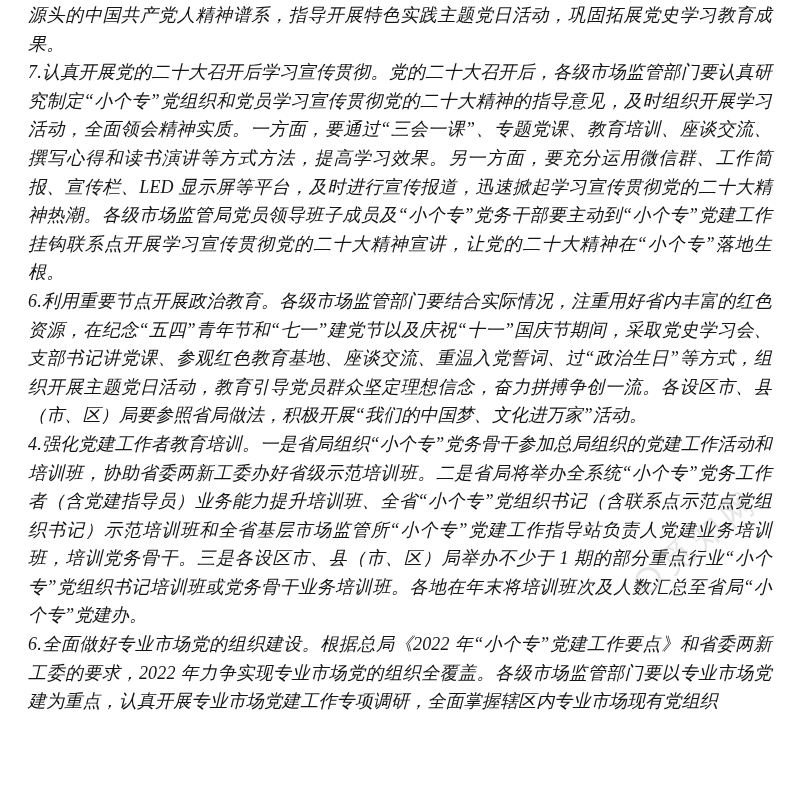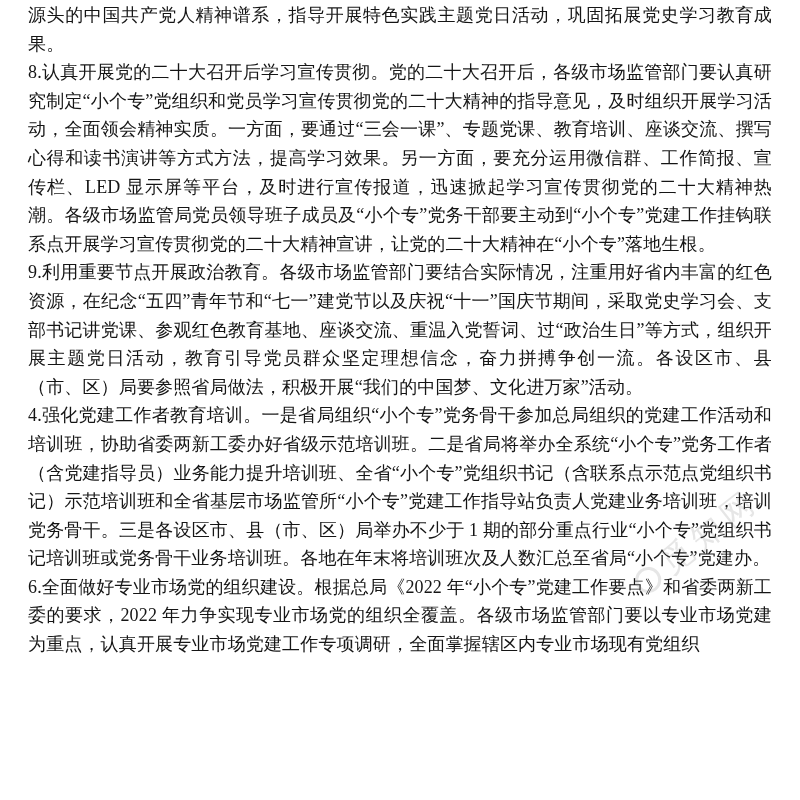--- a/index.html
+++ b/index.html
@@ -28,20 +28,21 @@
     width: 744px;
     font-size: 18px;
     line-height: 28.6px;
     letter-spacing: 0.15px;
     text-align: justify;
   }
   .para {
     margin: 0;
     padding: 0;
     text-align: justify;
+    font-style: italic;
   }
   .heading {
     font-weight: bold;
   }
   .watermark {
     position: absolute;
     left: 638px;
     top: 566px;
     transform: rotate(-38deg);
     transform-origin: left center;
@@ -64,22 +65,22 @@
     border-radius: 50%;
     box-sizing: border-box;
   }
 </style>
 </head>
 <body>
 
 <div class="page">
   <div class="content">
     <p class="para">源头的中国共产党人精神谱系，指导开展特色实践主题党日活动，巩固拓展党史学习教育成果。</p>
-    <p class="para">8.认真开展党的二十大召开后学习宣传贯彻。党的二十大召开后，各级市场监管部门要认真研究制定“小个专”党组织和党员学习宣传贯彻党的二十大精神的指导意见，及时组织开展学习活动，全面领会精神实质。一方面，要通过“三会一课”、专题党课、教育培训、座谈交流、撰写心得和读书演讲等方式方法，提高学习效果。另一方面，要充分运用微信群、工作简报、宣传栏、LED 显示屏等平台，及时进行宣传报道，迅速掀起学习宣传贯彻党的二十大精神热潮。各级市场监管局党员领导班子成员及“小个专”党务干部要主动到“小个专”党建工作挂钩联系点开展学习宣传贯彻党的二十大精神宣讲，让党的二十大精神在“小个专”落地生根。</p>
-    <p class="para">9.利用重要节点开展政治教育。各级市场监管部门要结合实际情况，注重用好省内丰富的红色资源，在纪念“五四”青年节和“七一”建党节以及庆祝“十一”国庆节期间，采取党史学习会、支部书记讲党课、参观红色教育基地、座谈交流、重温入党誓词、过“政治生日”等方式，组织开展主题党日活动，教育引导党员群众坚定理想信念，奋力拼搏争创一流。各设区市、县（市、区）局要参照省局做法，积极开展“我们的中国梦、文化进万家”活动。</p>
+    <p class="para">7.认真开展党的二十大召开后学习宣传贯彻。党的二十大召开后，各级市场监管部门要认真研究制定“小个专”党组织和党员学习宣传贯彻党的二十大精神的指导意见，及时组织开展学习活动，全面领会精神实质。一方面，要通过“三会一课”、专题党课、教育培训、座谈交流、撰写心得和读书演讲等方式方法，提高学习效果。另一方面，要充分运用微信群、工作简报、宣传栏、LED 显示屏等平台，及时进行宣传报道，迅速掀起学习宣传贯彻党的二十大精神热潮。各级市场监管局党员领导班子成员及“小个专”党务干部要主动到“小个专”党建工作挂钩联系点开展学习宣传贯彻党的二十大精神宣讲，让党的二十大精神在“小个专”落地生根。</p>
+    <p class="para">6.利用重要节点开展政治教育。各级市场监管部门要结合实际情况，注重用好省内丰富的红色资源，在纪念“五四”青年节和“七一”建党节以及庆祝“十一”国庆节期间，采取党史学习会、支部书记讲党课、参观红色教育基地、座谈交流、重温入党誓词、过“政治生日”等方式，组织开展主题党日活动，教育引导党员群众坚定理想信念，奋力拼搏争创一流。各设区市、县（市、区）局要参照省局做法，积极开展“我们的中国梦、文化进万家”活动。</p>
     <p class="para">4.强化党建工作者教育培训。一是省局组织“小个专”党务骨干参加总局组织的党建工作活动和培训班，协助省委两新工委办好省级示范培训班。二是省局将举办全系统“小个专”党务工作者（含党建指导员）业务能力提升培训班、全省“小个专”党组织书记（含联系点示范点党组织书记）示范培训班和全省基层市场监管所“小个专”党建工作指导站负责人党建业务培训班，培训党务骨干。三是各设区市、县（市、区）局举办不少于 1 期的部分重点行业“小个专”党组织书记培训班或党务骨干业务培训班。各地在年末将培训班次及人数汇总至省局“小个专”党建办。</p>
     <p class="para">6.全面做好专业市场党的组织建设。根据总局《2022 年“小个专”党建工作要点》和省委两新工委的要求，2022 年力争实现专业市场党的组织全覆盖。各级市场监管部门要以专业市场党建为重点，认真开展专业市场党建工作专项调研，全面掌握辖区内专业市场现有党组织</p>
   </div>
 
   <div class="watermark">
     <span class="watermark-logo"></span>
     <span class="watermark-text">觅知网</span>
   </div>
 </div>
 

